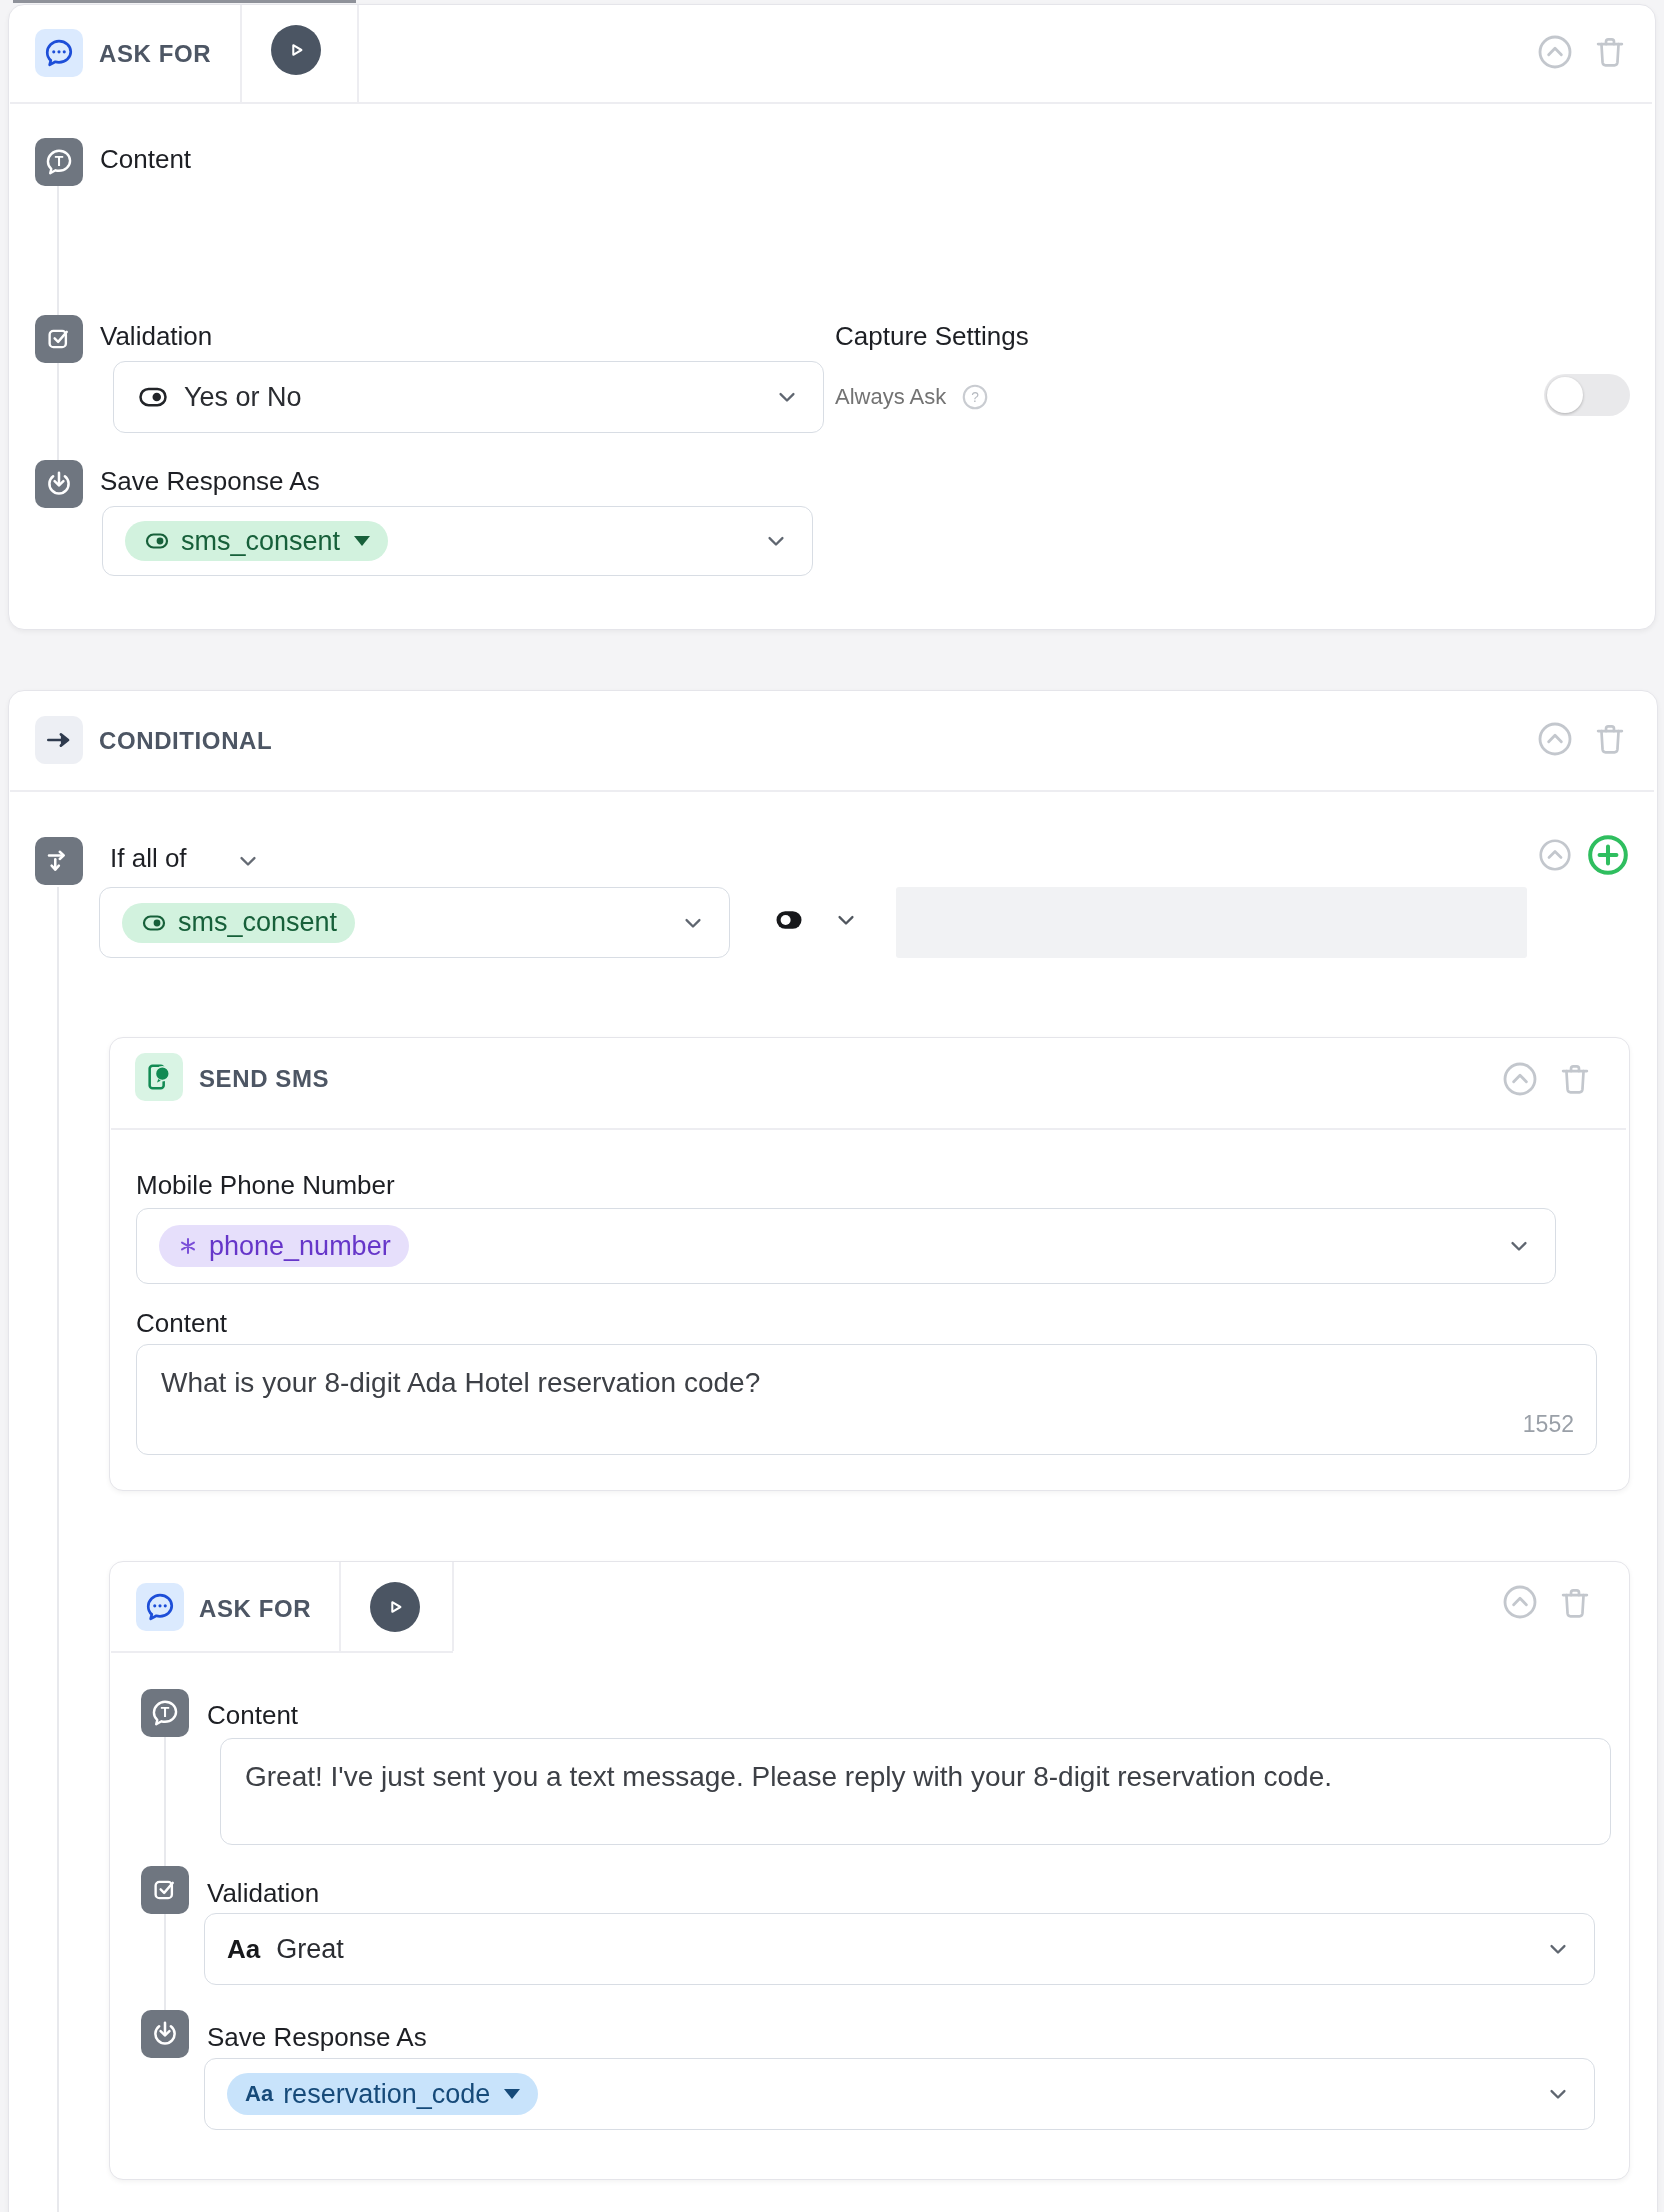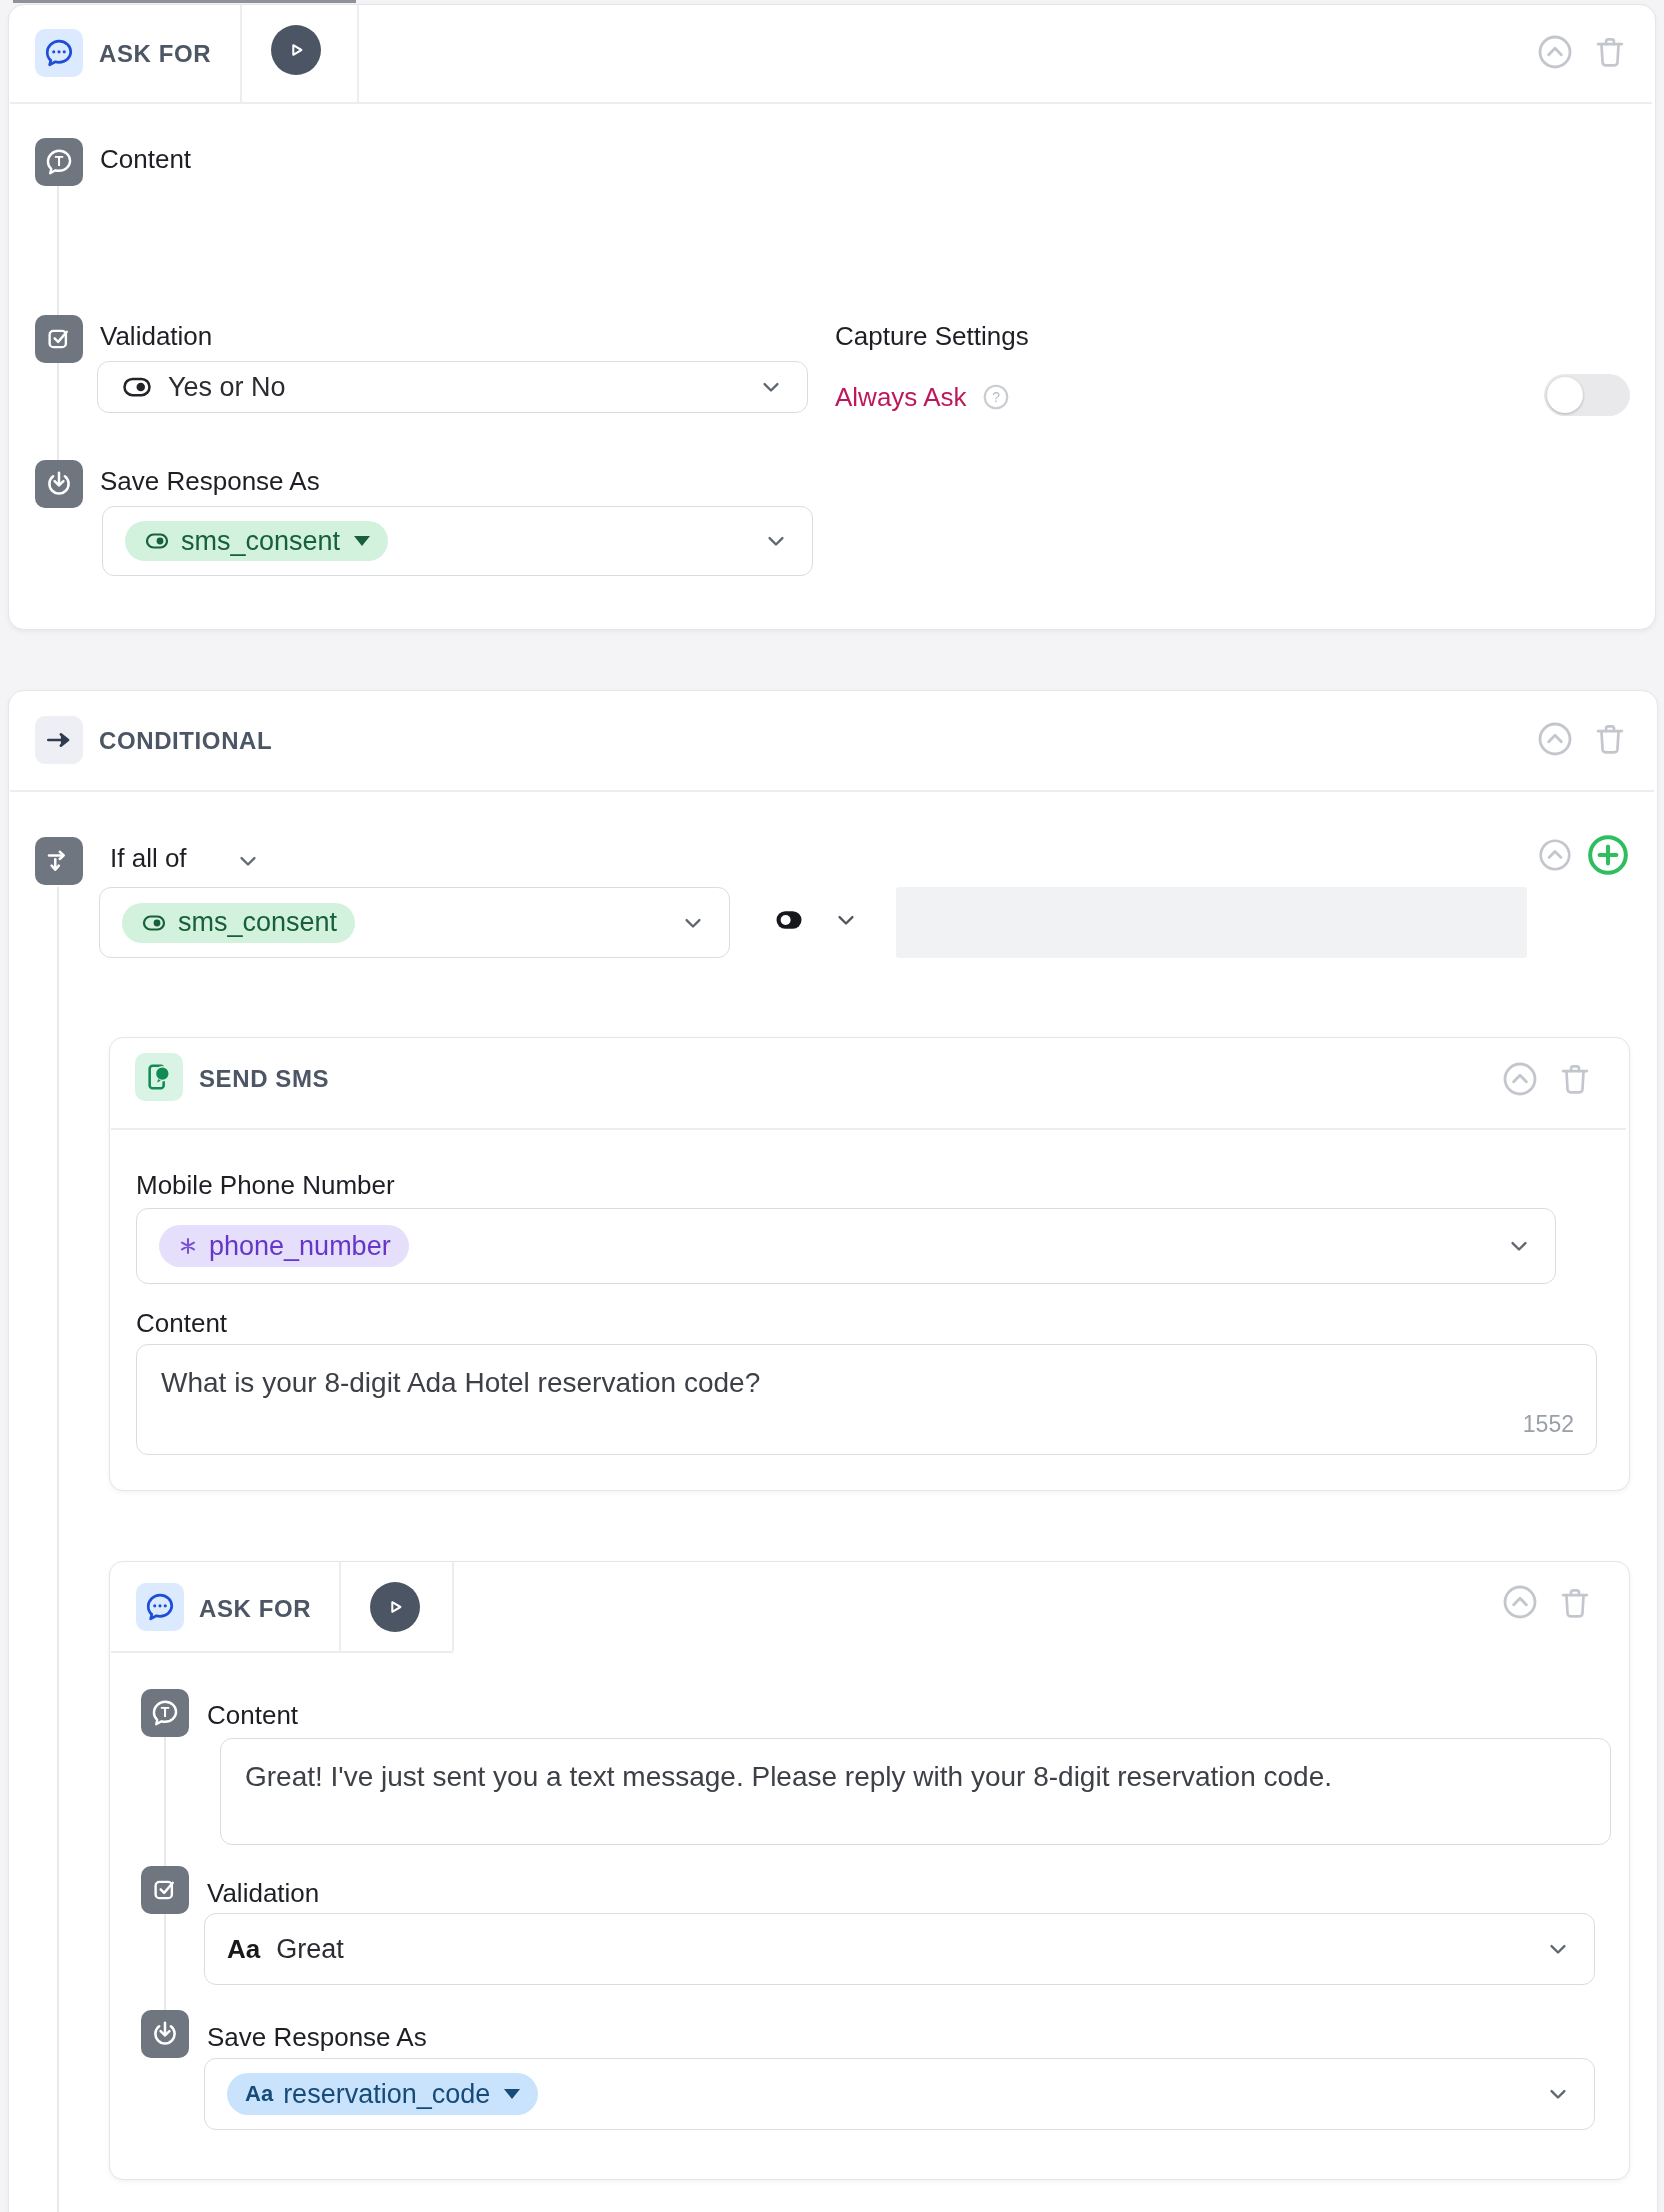--- a/index.html
+++ b/index.html
@@ -10,21 +10,21 @@
   .hline{position:absolute;height:1.5px;background:#ededf1;}
   .vline{position:absolute;width:1.5px;background:#ededf1;}
   .rail{position:absolute;width:2px;background:#e8e9ed;}
   .icon-sq{position:absolute;width:48px;height:48px;border-radius:10px;display:flex;align-items:center;justify-content:center;}
   .icon-sq.gray{background:#6f7680;}
   .icon-sq.blue{background:#dbeafe;}
   .icon-sq.green{background:#d9f4e4;}
   .icon-sq.lightgray{background:#edeff4;}
   .blk-title{position:absolute;font-size:24px;font-weight:bold;color:#4d5664;letter-spacing:.6px;line-height:30px;}
   .f-label{position:absolute;font-size:26px;font-weight:500;color:#1d1f24;line-height:30px;}
-  .f-text{font-size:26px;color:#be185d;line-height:30px;}
+  .f-text{font-size:22px;color:#737373;line-height:30px;}
   .play-btn{position:absolute;width:50px;height:50px;border-radius:50%;background:#4b5563;display:flex;align-items:center;justify-content:center;cursor:pointer;}
   .ghost-btn{position:absolute;cursor:pointer;background:none;border:none;padding:0;display:flex;align-items:center;justify-content:center;}
   .dd{position:absolute;background:#fff;border:1.5px solid #d8dde4;border-radius:12px;display:flex;align-items:center;padding:0 22px;box-sizing:border-box;}
   .dd .spacer{flex:1;}
   .textarea{position:absolute;background:#fff;border:1.5px solid #d8dde4;border-radius:12px;box-sizing:border-box;padding:18px 24px;font-size:28px;line-height:39px;color:#3d4046;}
   .pill{display:inline-flex;align-items:center;gap:10px;height:40px;border-radius:20px;padding:0 18px;font-size:27px;font-weight:500;}
   .pill-green{background:#d2f2de;color:#17603a;}
   .pill-purple{background:#e6dffb;color:#6636c9;height:42px;border-radius:21px;}
   .pill-blue{background:#c8e3fb;color:#164a79;height:42px;border-radius:21px;}
   .caret-down{width:0;height:0;border-left:8px solid transparent;border-right:8px solid transparent;border-top:10px solid currentColor;margin-left:4px;}
@@ -87,21 +87,21 @@
     </div>
     <div class="f-label" style="left:91px;top:139px;">Content</div>
 
     <div class="icon-sq gray" style="left:26px;top:310px;">
       <svg width="30" height="30" viewBox="0 0 24 24" fill="none" stroke="#fff" stroke-width="1.9" stroke-linecap="round" stroke-linejoin="round">
         <rect x="4.5" y="5.5" width="13" height="13" rx="3"></rect>
           <path d="M8.5 11.5l2.8 2.8 6.9-8"></path>
       </svg>
     </div>
     <div class="f-label" style="left:91px;top:316px;">Validation</div>
-    <div class="dd" style="left:88px;top:356px;width:711px;height:52px;">
+    <div class="dd" style="left:104px;top:356px;width:711px;height:72px;">
       <svg width="34" height="30" viewBox="0 0 24 24" style="margin-right:14px;" fill="none">
         <rect x="2" y="5.5" width="20" height="13" rx="6.5" stroke="#222428" stroke-width="2"></rect>
         <circle cx="15" cy="12" r="3.4" fill="#222428"></circle>
       </svg>
       <span class="f-text" style="font-size:27px;color:#2a2c31;">Yes or No</span>
       <span class="spacer"></span>
       <svg width="28" height="28" viewBox="0 0 24 24" fill="none" stroke="#5f6670" stroke-width="2" stroke-linecap="round" stroke-linejoin="round">
           <path d="M6.5 9.5 12 15l5.5-5.5"></path>
         </svg>
     </div>

